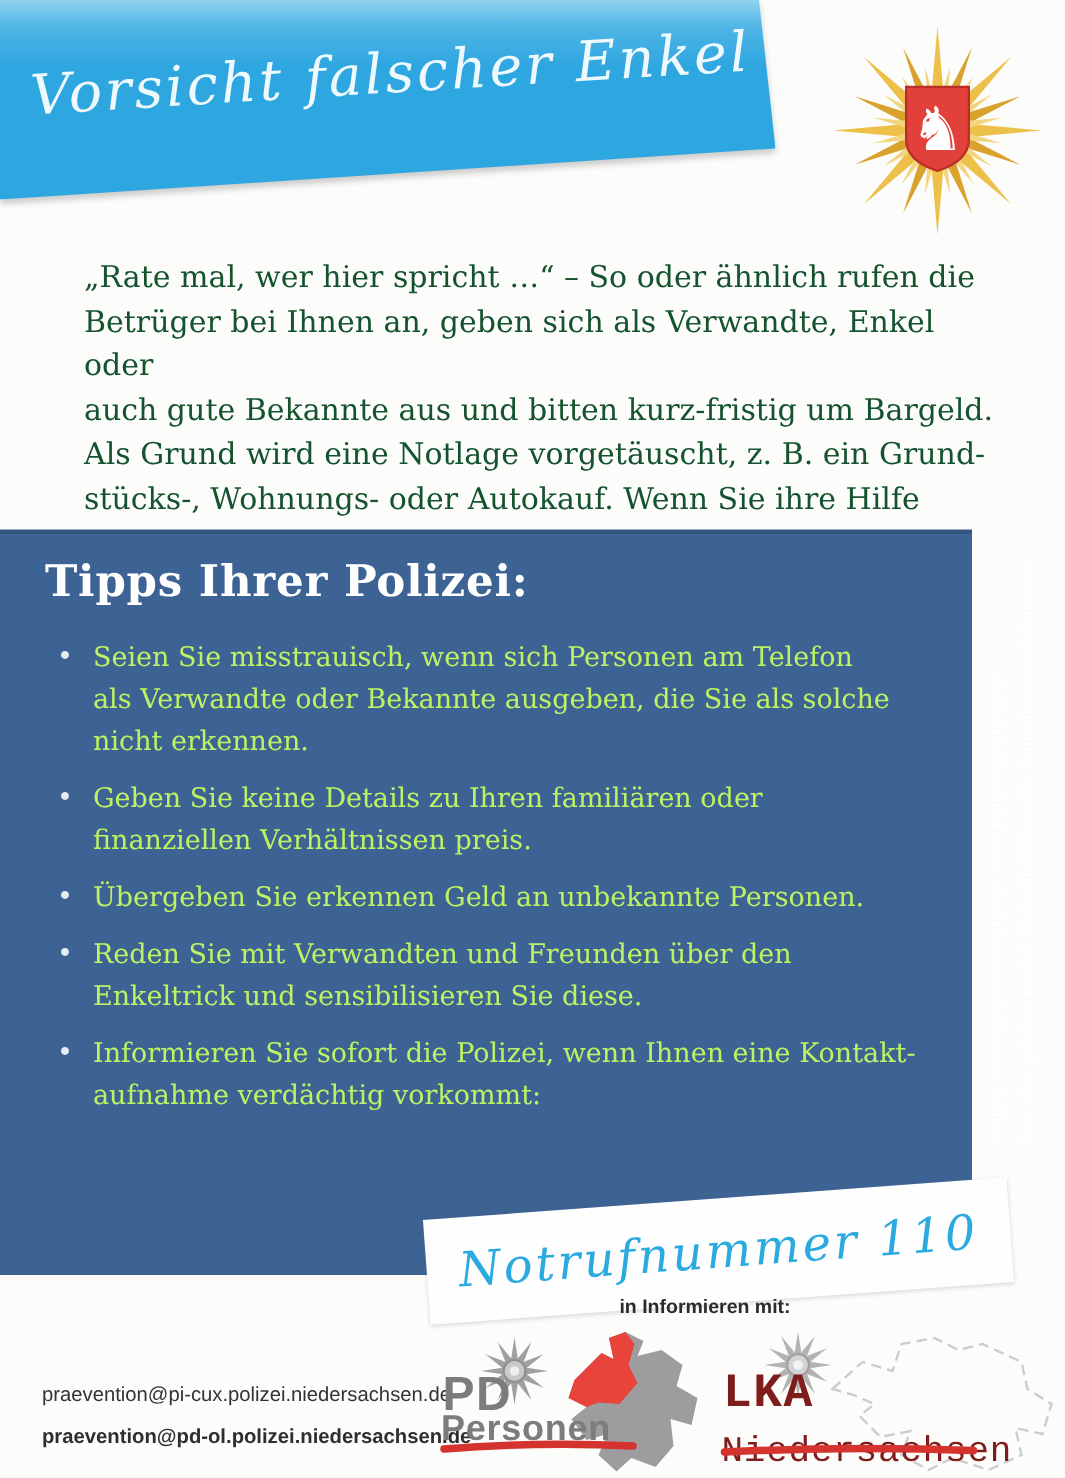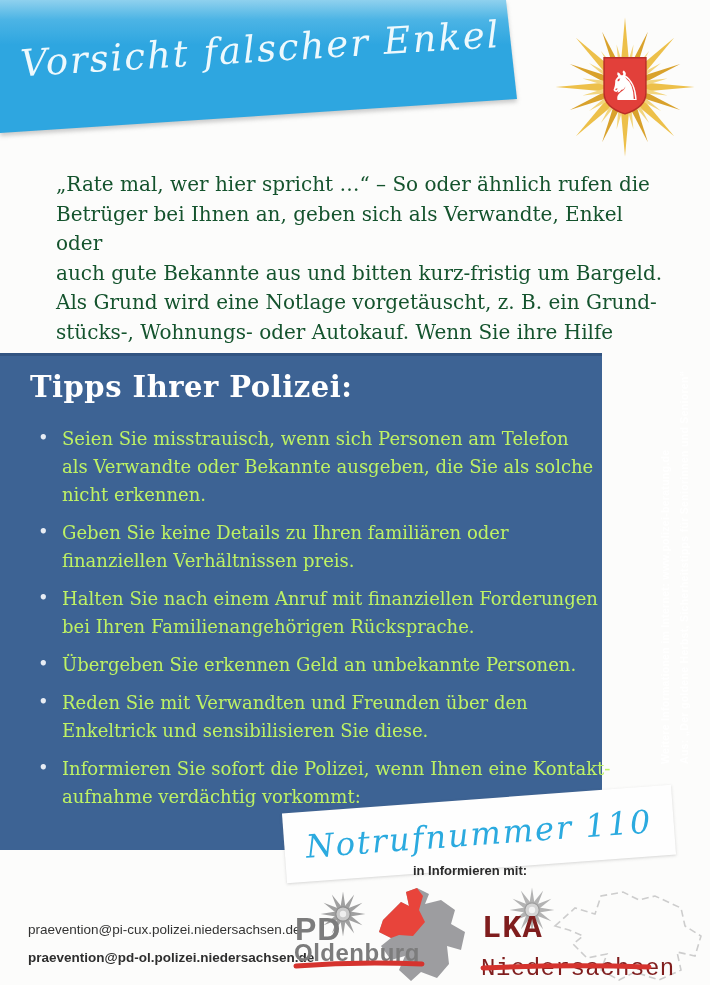--- a/index.html
+++ b/index.html
@@ -27,21 +27,21 @@
   
   .badge{position:absolute;left:550px;top:16px;width:150px;height:142px;}
   
   .intro{
     position:absolute;left:56px;top:170px;width:615px;
     font-family:"DejaVu Serif",serif;font-size:20px;line-height:29.5px;
     color:#14532d;white-space:pre-line;
   }
   
   .tips{
-    position:absolute;left:0;top:353px;width:602px;height:497px;
+    position:absolute;left:0;top:353px;width:648px;height:497px;
     background:#3d6394;
     box-shadow:inset 0 3px 0 rgba(20,40,70,.25);
   }
   .tips-heading{
     position:absolute;left:30px;top:17px;
     font-family:"DejaVu Serif",serif;font-weight:bold;
     font-size:29px;color:#ffffff;letter-spacing:.5px;
   }
   .tips-list{
     position:absolute;left:36px;top:72px;width:585px;
@@ -164,22 +164,20 @@
 wird ein Bote angekündigt, der das Geld abholen soll.</div>
 
   <div class="tips">
     <div class="tips-heading">Tipps Ihrer Polizei:</div>
     <ul class="tips-list">
       <li>Seien Sie misstrauisch, wenn sich Personen am Telefon
 als Verwandte oder Bekannte ausgeben, die Sie als solche
 nicht erkennen.</li>
       <li>Geben Sie keine Details zu Ihren familiären oder
 finanziellen Verhältnissen preis.</li>
-      <li>Halten Sie nach einem Anruf mit finanziellen Forderungen
-bei Ihren Familienangehörigen Rücksprache.</li>
       <li>Übergeben Sie erkennen Geld an unbekannte Personen.</li>
       <li>Reden Sie mit Verwandten und Freunden über den
 Enkeltrick und sensibilisieren Sie diese.</li>
       <li>Informieren Sie sofort die Polizei, wenn Ihnen eine Kontakt-
 aufnahme verdächtig vorkommt:</li>
     </ul>
   </div>
 
   <div class="vnote vnote-a">Aus: „Der goldene Herbst, Sicherheitstipps für Seniorinnen und Senioren“</div>
   <div class="vnote vnote-b">Weitere Informationen im Internet: www.polizei-beratung.de</div>
@@ -212,21 +210,21 @@
         <polygon points="0,-28 3,-9 0,-4 -3,-9" transform="rotate(330)"></polygon>
       </g>
       <circle r="9" fill="#c9c9c9" stroke="#8d8d8d" stroke-width="1.5"></circle>
       <circle r="4" fill="#efefef"></circle>
     </svg>
     <svg class="logo-map" style="left:58px;top:0px;" width="122" height="96" viewBox="0 0 122 96">
       <path d="M38 28 L50 16 L58 20 L55 6 L66 2 L78 8 L74 18 L90 14 L104 24 L100 38 L114 46 L110 64 L96 60 L98 78 L86 92 L70 86 L60 95 L48 84 L54 70 L40 74 L30 60 L40 52 L28 46 L32 34 Z" fill="#9d9da0"></path>
       <path d="M38 28 L50 16 L58 20 L55 6 L66 2 L72 10 L68 24 L74 36 L62 50 L48 49 L40 52 L28 46 L32 34 Z" fill="#e8443b"></path>
     </svg>
     <div class="logo-line1 pd-color" style="left:2px;top:25px;">PD</div>
-    <div class="logo-line2 pd-color" style="left:1px;top:53px;font-weight:bold;">Oldenburg</div>
+    <div class="logo-line2 pd-color" style="left:1px;top:53px;font-weight:bold;">Personen</div>
     <svg class="swoosh" style="left:0px;top:74px;" width="132" height="10" viewBox="0 0 132 10">
       <path d="M3 6 Q 66 1 129 4" stroke="#d5332e" stroke-width="5" fill="none" stroke-linecap="round"></path>
     </svg>
   </div>
 
   <div class="logo-lka">
     <svg class="logo-star" style="left:28px;top:0px;" width="48" height="48" viewBox="-30 -30 60 60">
       <g fill="#b3b3b3">
         <polygon points="0,-28 3,-9 0,-4 -3,-9"></polygon>
         <polygon points="0,-28 3,-9 0,-4 -3,-9" transform="rotate(30)"></polygon>

